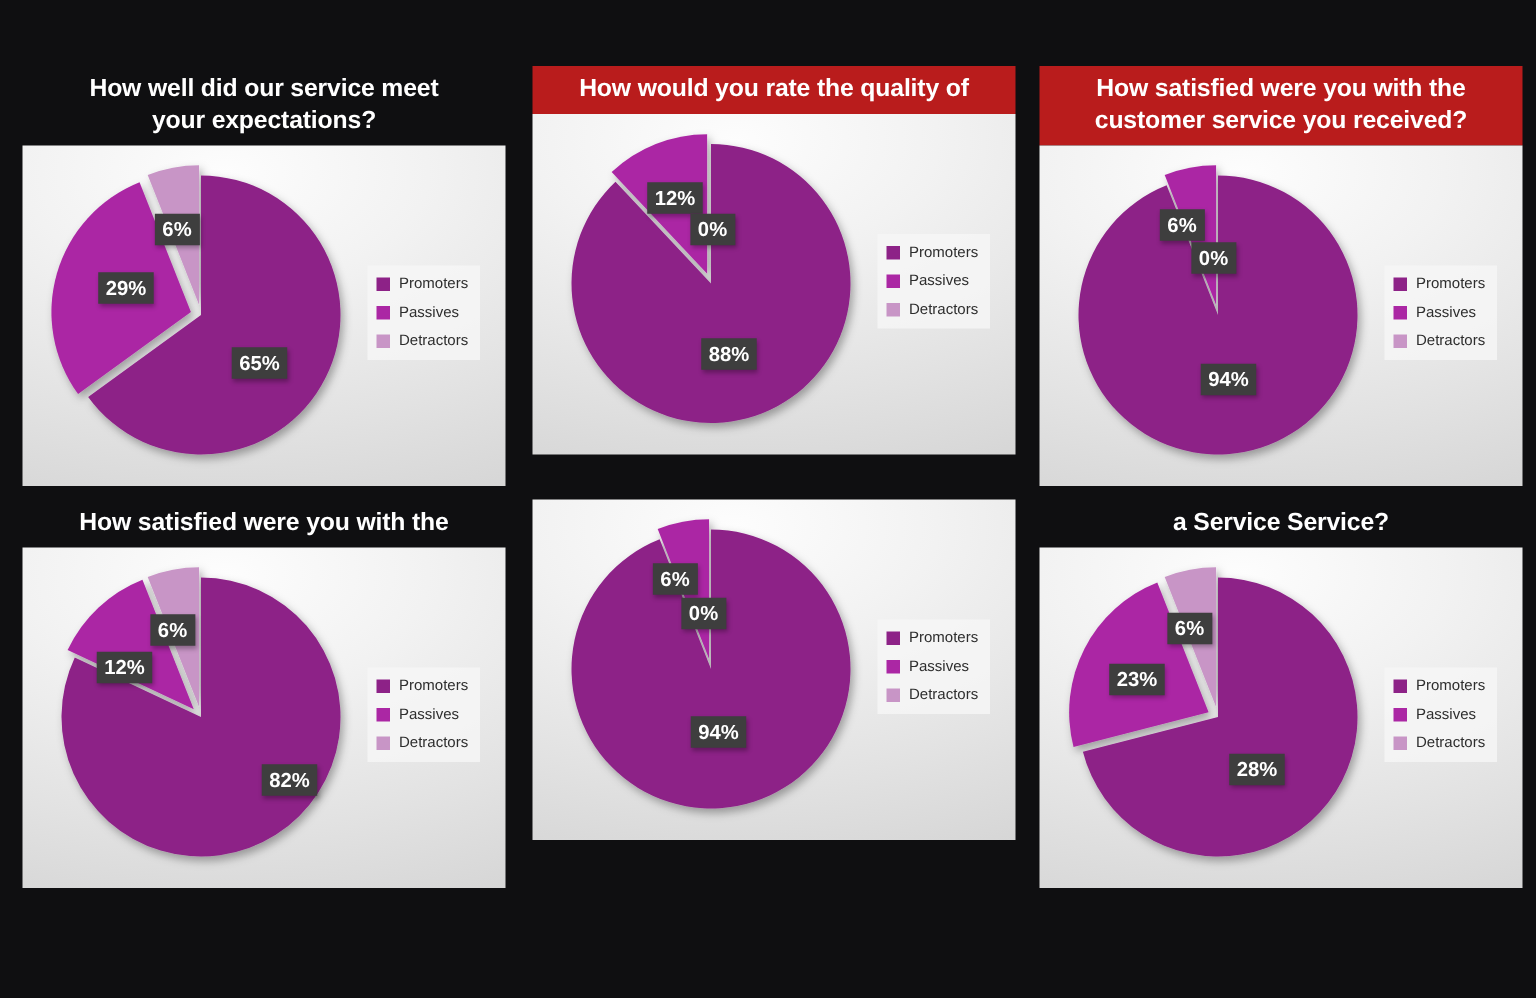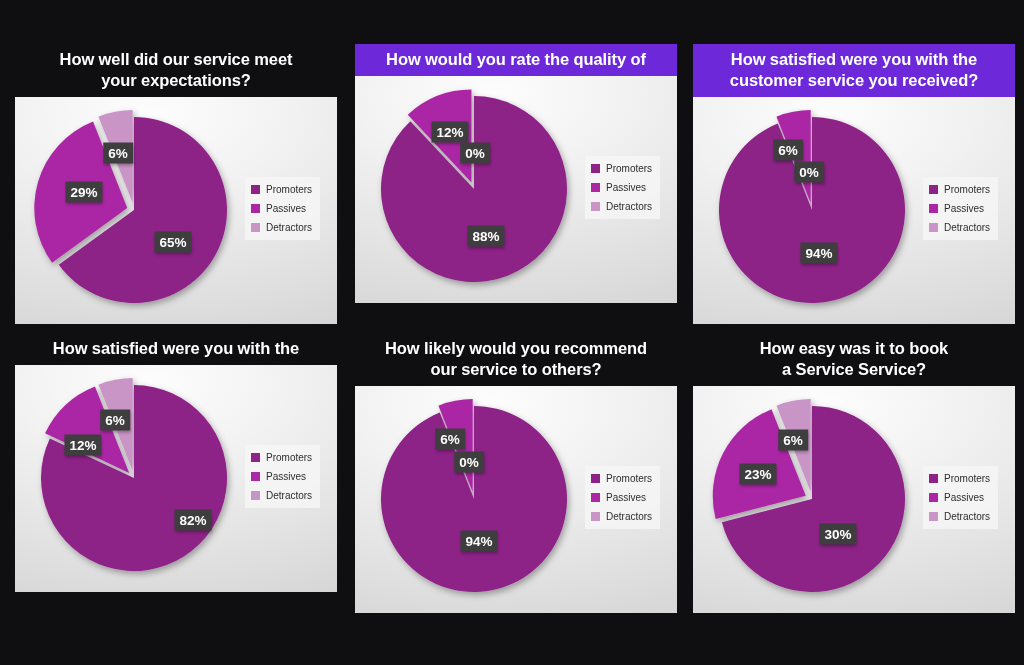--- a/index.html
+++ b/index.html
@@ -30,21 +30,21 @@
     font-family: "Liberation Sans", sans-serif;
     font-weight: bold;
     font-size: 16.5px;
     line-height: 21px;
     text-align: center;
     letter-spacing: -0.1px;
     padding: 5px 4px 6px 4px;
     box-sizing: border-box;
   }
   .chart-title.boxed {
-    background: #6d28d9;
+    background: #b91c1c;
   }
 
   .plot-panel {
     position: relative;
     width: 322px;
     height: 227px;
     background:
       radial-gradient(ellipse 150% 120% at 42% 8%, #fdfdfd 0%, #f2f2f2 28%, #e2e2e2 62%, #cfcfcf 100%);
     overflow: hidden;
   }
@@ -251,24 +251,20 @@
             <span class="legend-label">Passives</span>
           </div>
           <div class="legend-row">
             <span class="legend-swatch" style="background: rgb(200, 149, 198);"></span>
             <span class="legend-label">Detractors</span>
           </div>
         </div>
       </div>
     </div>
     <div class="chart-card" style="left: 355px; top: 333px;">
-      <div class="chart-title">
-        <div>How likely would you recommend</div>
-        <div>our service to others?</div>
-      </div>
       <div class="plot-panel">
         <div class="pie-wrap">
           <svg width="322" height="227">
             <defs>
               <filter id="sh-recommend" x="-25%" y="-25%" width="150%" height="150%">
                 <feDropShadow dx="2" dy="3" stdDeviation="3" flood-color="#000000" flood-opacity="0.32"></feDropShadow>
               </filter>
             </defs>
             <g filter="url(#sh-recommend)">
               <path d="M 119 113 L 119 20 A 93 93 0 1 1 84.76441660032489 26.53078681239265 Z" fill="#8d2287" transform="translate(0.00 0.00)"></path>
@@ -290,39 +286,38 @@
           </div>
           <div class="legend-row">
             <span class="legend-swatch" style="background: rgb(200, 149, 198);"></span>
             <span class="legend-label">Detractors</span>
           </div>
         </div>
       </div>
     </div>
     <div class="chart-card" style="left: 693px; top: 333px;">
       <div class="chart-title">
-        <div>How easy was it to book</div>
         <div>a Service Service?</div>
       </div>
       <div class="plot-panel">
         <div class="pie-wrap">
           <svg width="322" height="227">
             <defs>
               <filter id="sh-service-ticket" x="-25%" y="-25%" width="150%" height="150%">
                 <feDropShadow dx="2" dy="3" stdDeviation="3" flood-color="#000000" flood-opacity="0.32"></feDropShadow>
               </filter>
             </defs>
             <g filter="url(#sh-service-ticket)">
               <path d="M 119 113 L 119 20 A 93 93 0 1 1 28.921766015037306 136.12815950633149 Z" fill="#8d2287" transform="translate(0.00 0.00)"></path>
               <path d="M 119 113 L 28.921766015037306 136.12815950633149 A 93 93 0 0 1 84.76441660032489 26.53078681239265 Z" fill="#ab27a4" transform="translate(-6.24 -3.18)"></path>
               <path d="M 119 113 L 84.76441660032489 26.53078681239265 A 93 93 0 0 1 118.99999999999999 20 Z" fill="#c895c6" transform="translate(-1.31 -6.88)"></path>
             </g>
           </svg>
         </div>
-        <div class="dlabel" style="left: 145px; top: 148px;">30%</div>
+        <div class="dlabel" style="left: 145px; top: 148px;">28%</div>
         <div class="dlabel" style="left: 65px; top: 88px;">23%</div>
         <div class="dlabel" style="left: 100px; top: 54px;">6%</div>
         <div class="legend" style="left: 230px; top: 80px;">
           <div class="legend-row">
             <span class="legend-swatch" style="background: rgb(141, 34, 135);"></span>
             <span class="legend-label">Promoters</span>
           </div>
           <div class="legend-row">
             <span class="legend-swatch" style="background: rgb(171, 39, 164);"></span>
             <span class="legend-label">Passives</span>

